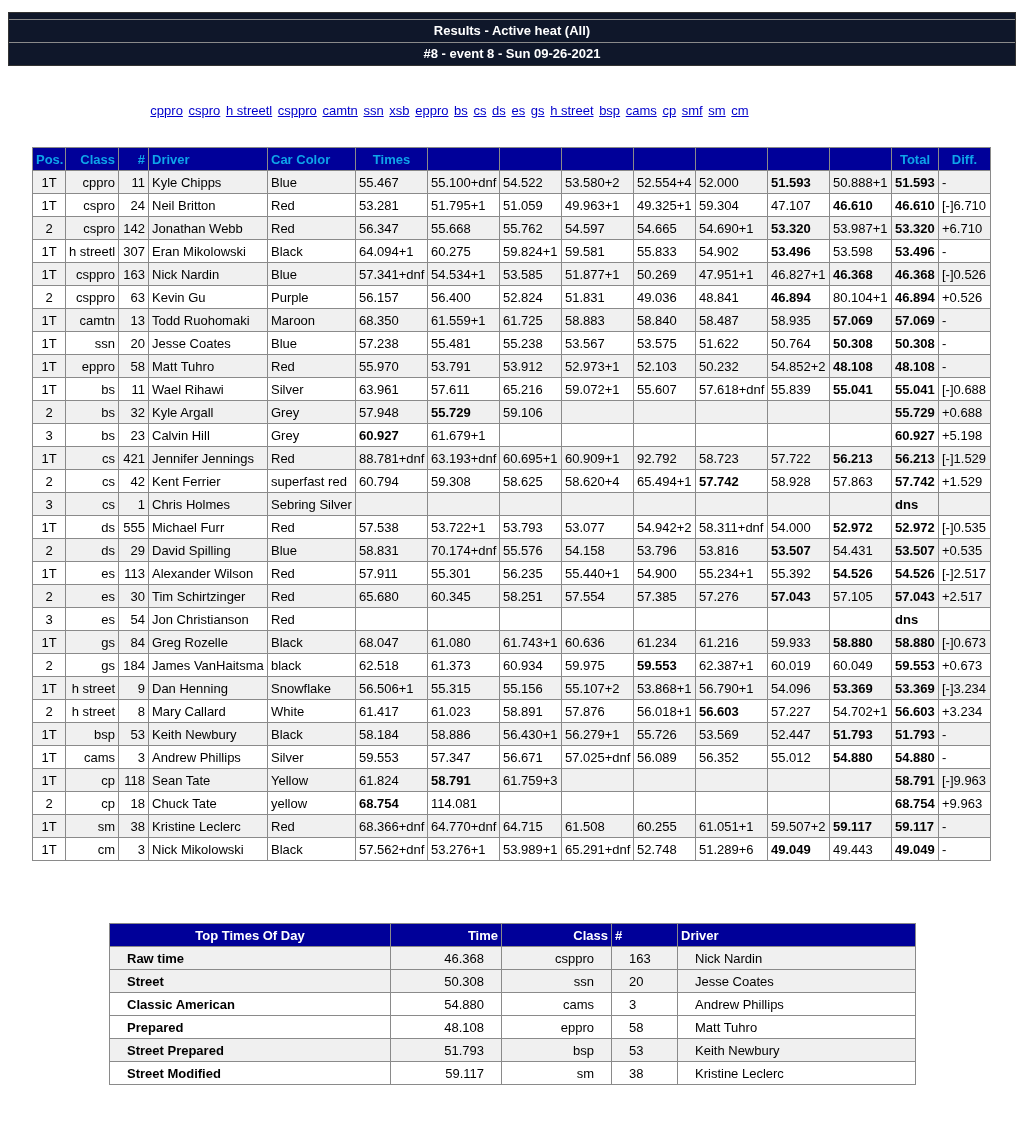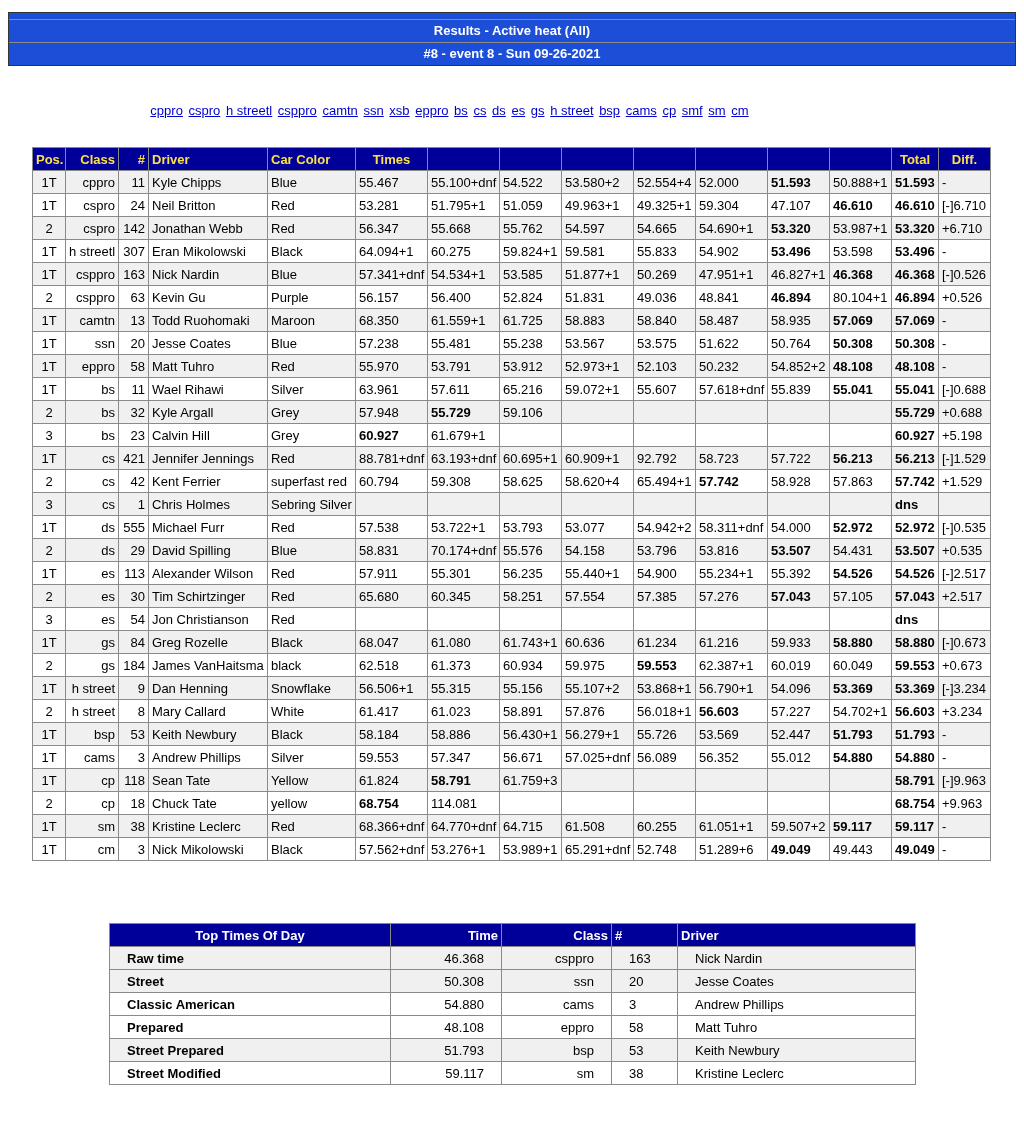--- a/index.html
+++ b/index.html
@@ -1,28 +1,28 @@
 <!DOCTYPE html>
 <html><head>
 <meta charset="utf-8">
 <style>
   html, body { margin: 0; padding: 0; background: #ffffff; }
   body { width: 1024px; height: 1144px; font-family: "Liberation Sans", sans-serif; font-size: 13px; color: #000; position: relative; overflow: hidden; }
 
-  .banner { position: absolute; left: 8px; top: 12px; width: 1008px; border: 1px solid #333; background: #1d4ed8; box-sizing: border-box; }
+  .banner { position: absolute; left: 8px; top: 12px; width: 1008px; border: 1px solid #333; background: #0f172a; box-sizing: border-box; }
   .banner .topstrip { height: 6px; border-bottom: 1px solid #8a8a8a; }
   .banner .row { height: 22px; line-height: 22px; text-align: center; color: #fff; font-weight: bold; font-size: 13px; border-bottom: 1px solid #8a8a8a; }
   .banner .row:last-child { border-bottom: none; }
 
   .classlinks { position: absolute; top: 103px; left: 0; width: 899px; text-align: center; font-size: 13px; }
   .classlinks a { color: #0000cc; text-decoration: underline; margin: 0 1px; cursor: pointer; }
 
   table { border-collapse: collapse; }
   .results { position: absolute; left: 32px; top: 147px; width: 959px; table-layout: fixed; border: 1px solid #333; }
-  .results th { background: #000099; color: #fde047; font-weight: bold; height: 22px; padding: 0 3px; border: 1px solid #8a8a8a; font-size: 13px; white-space: nowrap; overflow: hidden; }
+  .results th { background: #000099; color: #0ea5e9; font-weight: bold; height: 22px; padding: 0 3px; border: 1px solid #8a8a8a; font-size: 13px; white-space: nowrap; overflow: hidden; }
   .results td { height: 22px; padding: 0 3px; border: 1px solid #8a8a8a; font-size: 13px; white-space: nowrap; overflow: hidden; }
   .results tr.odd td { background: #f0f0f0; }
   .results tr.even td { background: #ffffff; }
   .c { text-align: center; }
   .r { text-align: right; }
   .l { text-align: left; }
   .b { font-weight: bold; }
 
   .ttod { position: absolute; left: 109px; top: 923px; width: 806px; table-layout: fixed; border: 1px solid #333; }
   .ttod th { background: #000099; color: #fff; font-weight: bold; height: 22px; padding: 0 3px; border: 1px solid #8a8a8a; font-size: 13px; }

